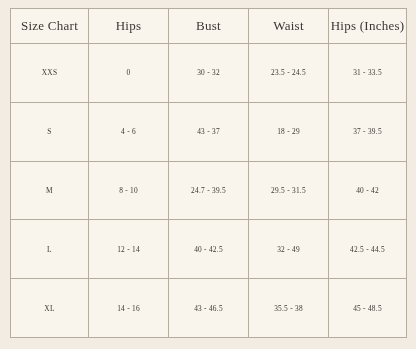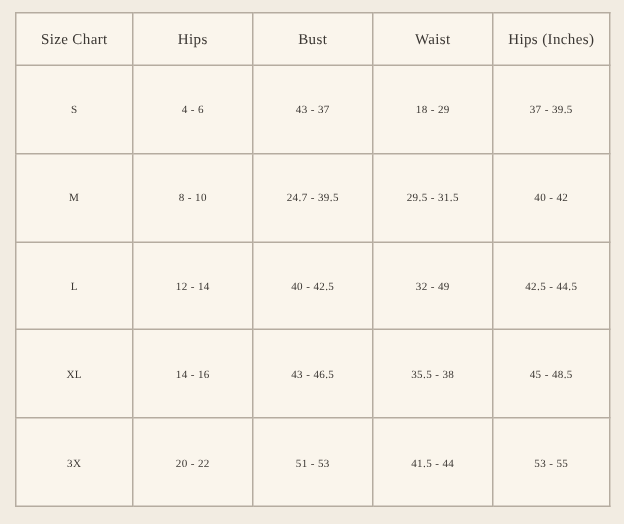--- a/index.html
+++ b/index.html
@@ -32,21 +32,21 @@
     vertical-align: middle;
     color: #3b3733;
     font-weight: normal;
     font-size: 7.4px;
     letter-spacing: 0.25px;
     padding: 0;
     background: #faf5ec;
   }
   #size-chart-table thead th {
     height: 34px;
-    font-size: 10px;
+    font-size: 13px;
   }
   #size-chart-table tbody td {
     height: 32.8px;
   }
   .col-size   { width: 78px; }
   .col-dress  { width: 80px; }
   .col-bust   { width: 80px; }
   .col-waist  { width: 80px; }
   .col-hips   { width: 78px; }
 </style>
@@ -65,20 +65,27 @@
     <tr>
       <th>Size Chart</th>
       <th>Hips</th>
       <th>Bust</th>
       <th>Waist</th>
       <th>Hips (Inches)</th>
     </tr>
   </thead>
   <tbody id="table-body">
       <tr>
+        <td>XXS</td>
+        <td>0</td>
+        <td>30 - 32</td>
+        <td>23.5 - 24.5</td>
+        <td>31 - 33.5</td>
+      </tr>
+      <tr>
         <td>S</td>
         <td>4 - 6</td>
         <td>43 - 37</td>
         <td>18 - 29</td>
         <td>37 - 39.5</td>
       </tr>
       <tr>
         <td>M</td>
         <td>8 - 10</td>
         <td>24.7 - 39.5</td>
@@ -92,21 +99,14 @@
         <td>32 - 49</td>
         <td>42.5 - 44.5</td>
       </tr>
       <tr>
         <td>XL</td>
         <td>14 - 16</td>
         <td>43 - 46.5</td>
         <td>35.5 - 38</td>
         <td>45 - 48.5</td>
       </tr>
-      <tr>
-        <td>3X</td>
-        <td>20 - 22</td>
-        <td>51 - 53</td>
-        <td>41.5 - 44</td>
-        <td>53 - 55</td>
-      </tr>
     </tbody>
 </table>
 
 </body></html>

